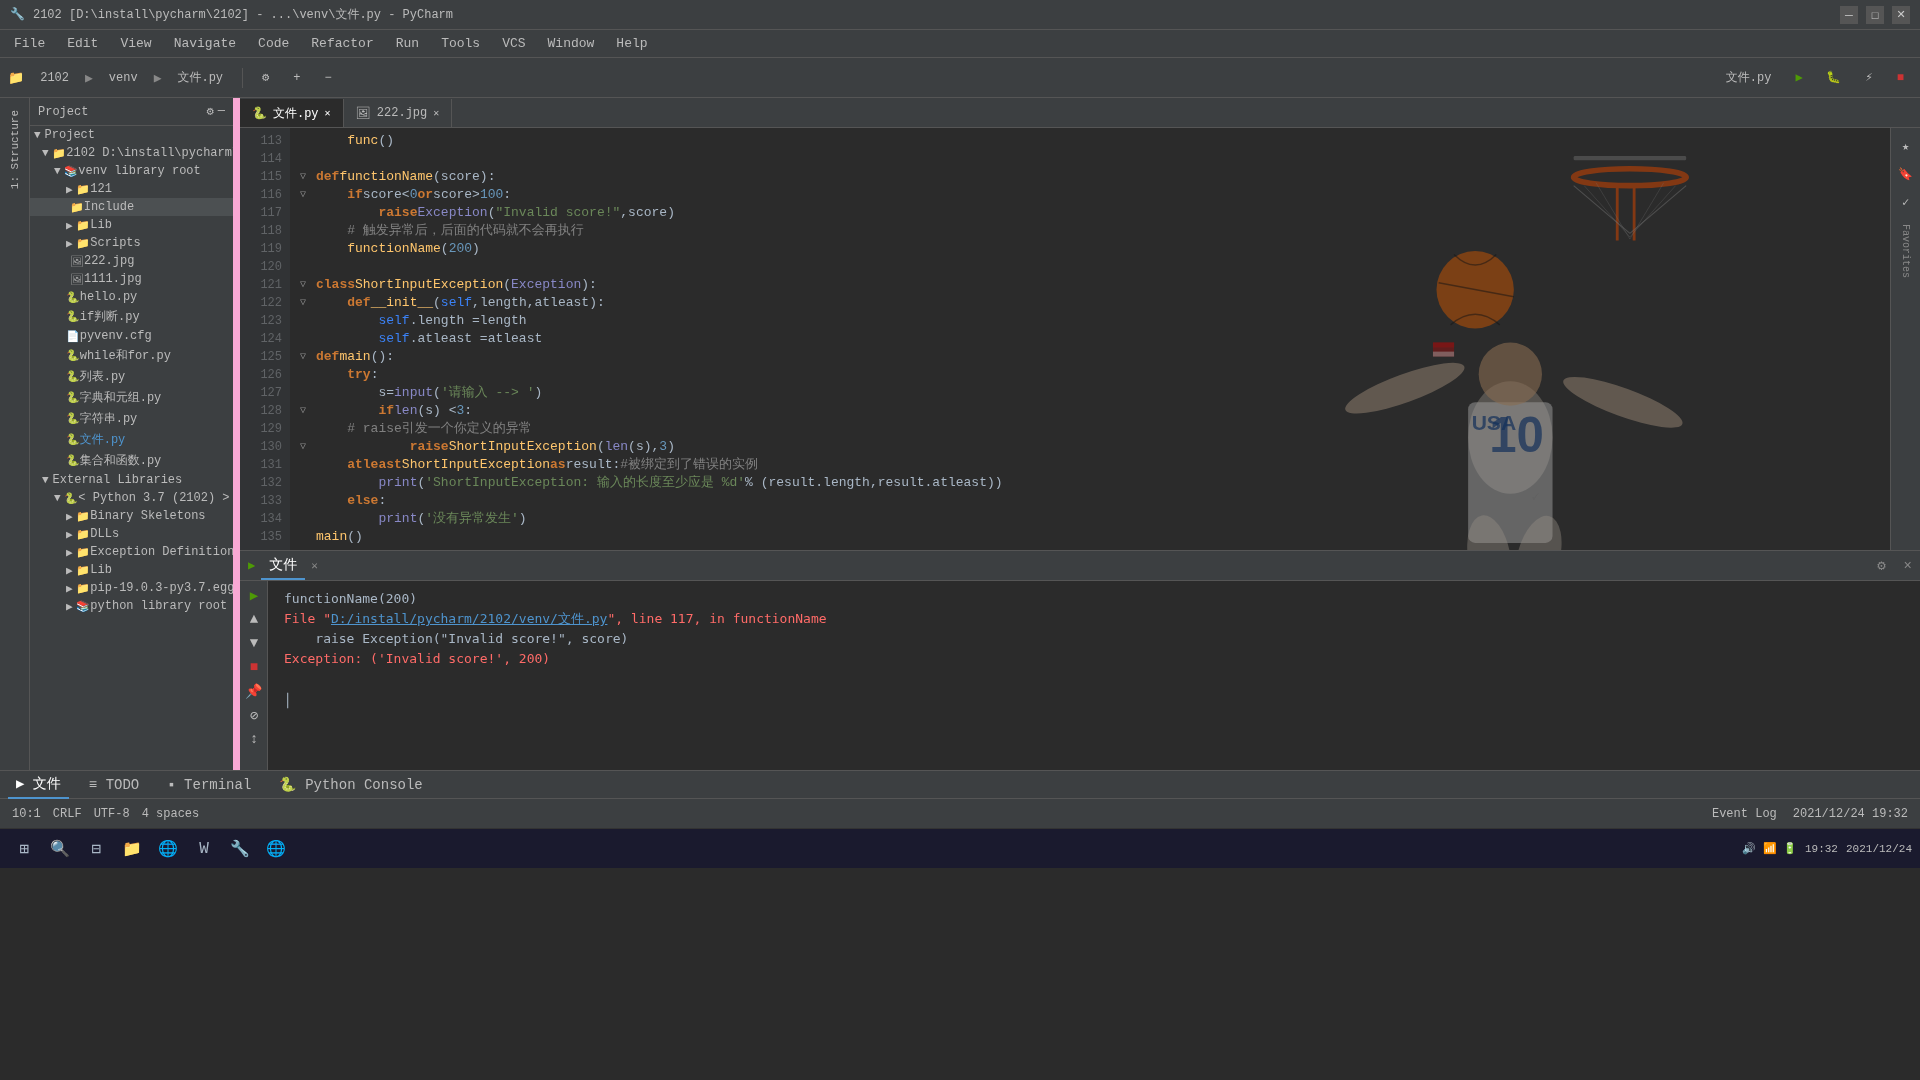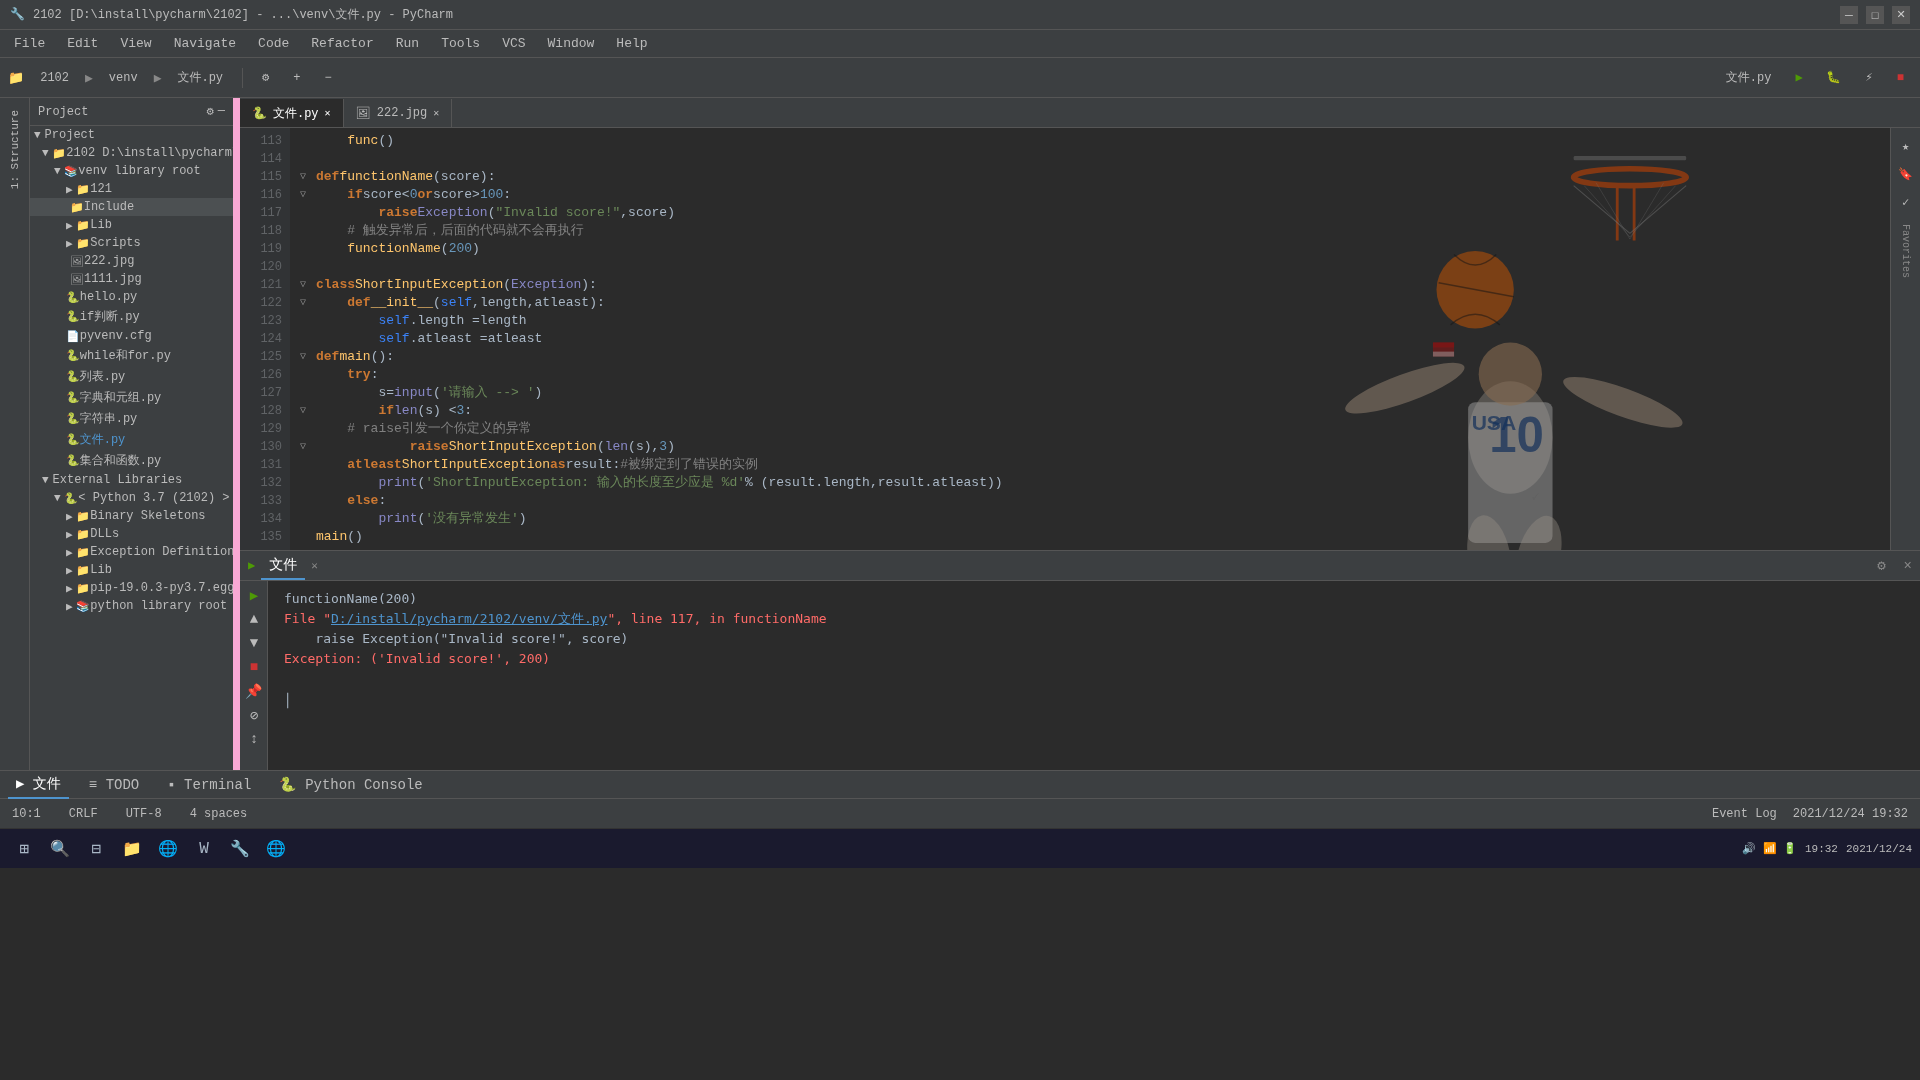--- a/index.html
+++ b/index.html
@@ -243,21 +243,21 @@
       height: 30px;
       background: #3c3f41;
       display: flex;
       align-items: center;
       justify-content: space-between;
       padding: 0 12px;
       font-size: 12px;
       color: #bbb;
       border-top: 1px solid #555;
     }
-    .status-left { display: flex; align-items: center; gap: 28px; }
+    .status-left { display: flex; align-items: center; gap: 12px; }
     .status-right { display: flex; align-items: flex-start; gap: 16px; }
 
     
     .taskbar {
       height: 40px;
       background: #1a1a2e;
       display: flex;
       align-items: center;
       justify-content: space-between;
       padding: 0 8px;

